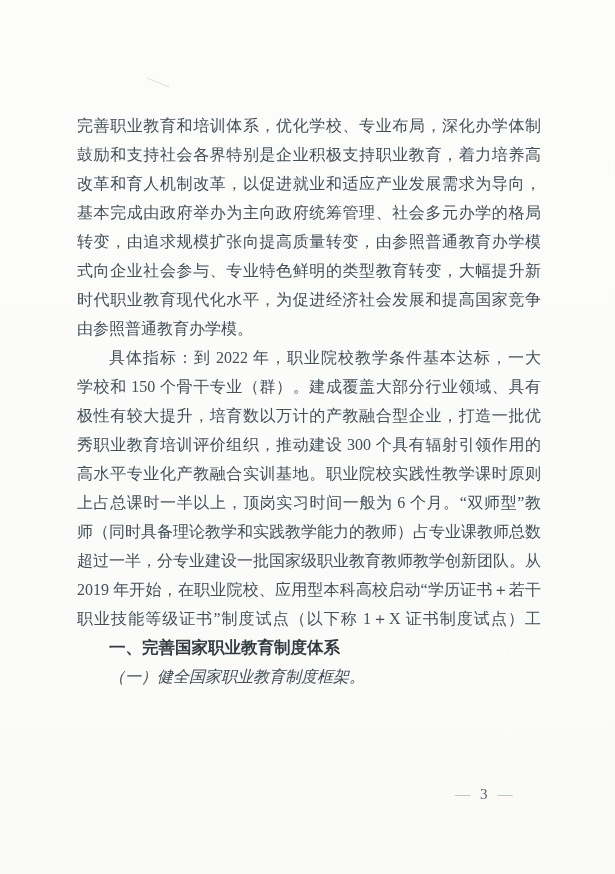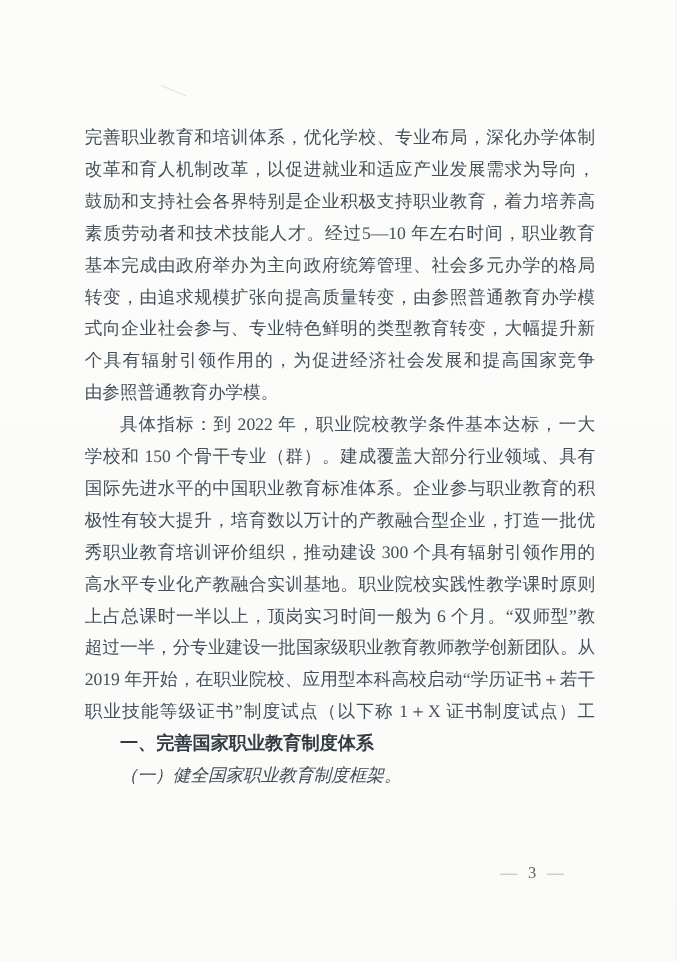--- a/index.html
+++ b/index.html
@@ -83,36 +83,35 @@
 </style>
 </head>
 <body>
 
 <div class="page">
   <div class="scan-artifact"></div>
 
   <div class="text-block">
 
     <div class="line">完善职业教育和培训体系，优化学校、专业布局，深化办学体制</div>
+    <div class="line">鼓励和支持社会各界特别是企业积极支持职业教育，着力培养高</div>
     <div class="line">改革和育人机制改革，以促进就业和适应产业发展需求为导向，</div>
-    <div class="line">鼓励和支持社会各界特别是企业积极支持职业教育，着力培养高</div>
-    <div class="line">素质劳动者和技术技能人才。经过5—10 年左右时间，职业教育</div>
     <div class="line">基本完成由政府举办为主向政府统筹管理、社会多元办学的格局</div>
     <div class="line">转变，由追求规模扩张向提高质量转变，由参照普通教育办学模</div>
     <div class="line">式向企业社会参与、专业特色鲜明的类型教育转变，大幅提升新</div>
-    <div class="line">个具有辐射引领作用的，为促进经济社会发展和提高国家竞争</div>
+    <div class="line">时代职业教育现代化水平，为促进经济社会发展和提高国家竞争</div>
     <div class="line left">由参照普通教育办学模。</div>
 
     <div class="line indent">具体指标：到 2022 年，职业院校教学条件基本达标，一大</div>
     <div class="line">学校和 150 个骨干专业（群）。建成覆盖大部分行业领域、具有</div>
-    <div class="line">国际先进水平的中国职业教育标准体系。企业参与职业教育的积</div>
     <div class="line">极性有较大提升，培育数以万计的产教融合型企业，打造一批优</div>
     <div class="line">秀职业教育培训评价组织，推动建设 300 个具有辐射引领作用的</div>
     <div class="line">高水平专业化产教融合实训基地。职业院校实践性教学课时原则</div>
     <div class="line">上占总课时一半以上，顶岗实习时间一般为 6 个月。“双师型”教</div>
+    <div class="line">师（同时具备理论教学和实践教学能力的教师）占专业课教师总数</div>
     <div class="line">超过一半，分专业建设一批国家级职业教育教师教学创新团队。从</div>
     <div class="line">2019 年开始，在职业院校、应用型本科高校启动“学历证书＋若干</div>
     <div class="line">职业技能等级证书”制度试点（以下称 1＋X 证书制度试点）工作。</div>
 
     <div class="line h1 indent">一、完善国家职业教育制度体系</div>
     <div class="line h2 indent">（一）健全国家职业教育制度框架。</div>
   </div>
 
   <div class="page-num">
     <span class="dash">—</span>

